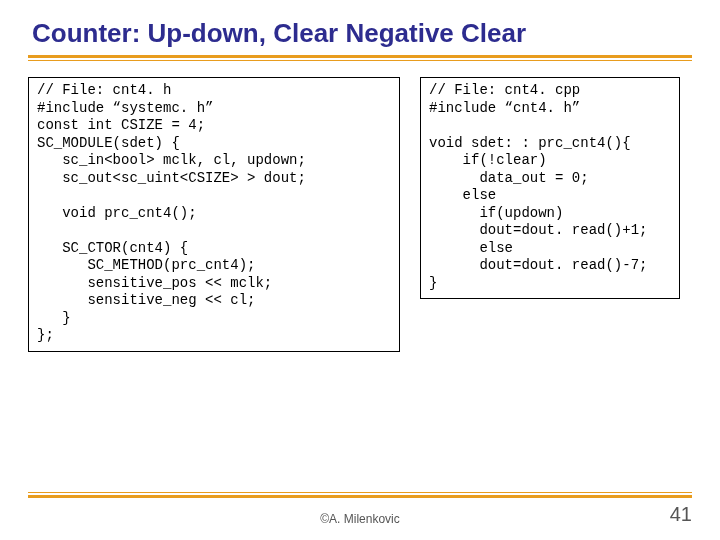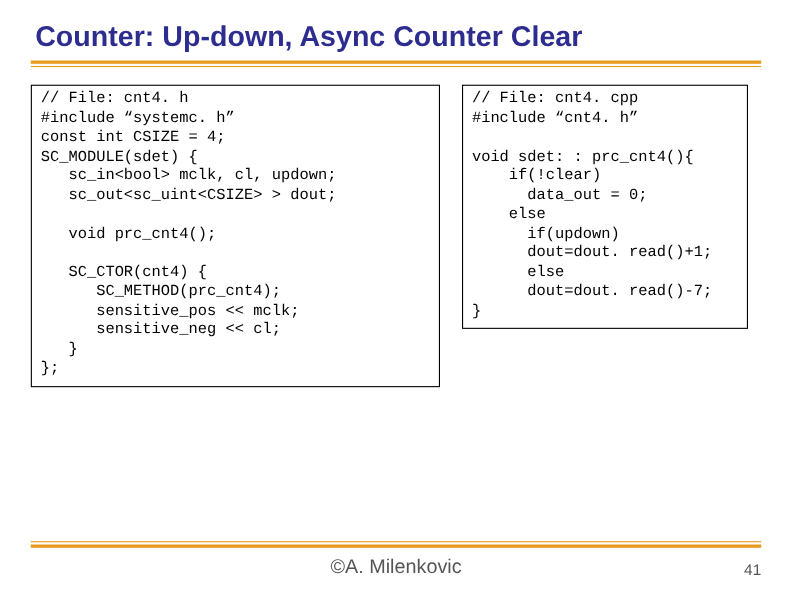--- a/index.html
+++ b/index.html
@@ -76,36 +76,36 @@
     background: #e89c1e;
     width: 100%;
     margin-top: 2px;
   }
   .footer-author {
     position: absolute;
     bottom: 14px;
     left: 0;
     right: 0;
     text-align: center;
-    font-size: 18px;
+    font-size: 12px;
     color: #555;
   }
   .footer-page {
     position: absolute;
     bottom: 14px;
     right: 28px;
-    font-size: 14px;
+    font-size: 20px;
     color: #555;
   }
 </style>
 </head>
 <body>
 
 <div class="slide">
-  <div class="title">Counter: Up-down, Async Counter Clear</div>
+  <div class="title">Counter: Up-down, Clear Negative Clear</div>
   <div class="underline-group">
     <div class="underline-thick"></div>
     <div class="underline-thin"></div>
   </div>
 
   <div class="content">
     <div class="code-box code-left">// File: cnt4. h
 #include “systemc. h”
 const int CSIZE = 4;
 SC_MODULE(sdet) {

